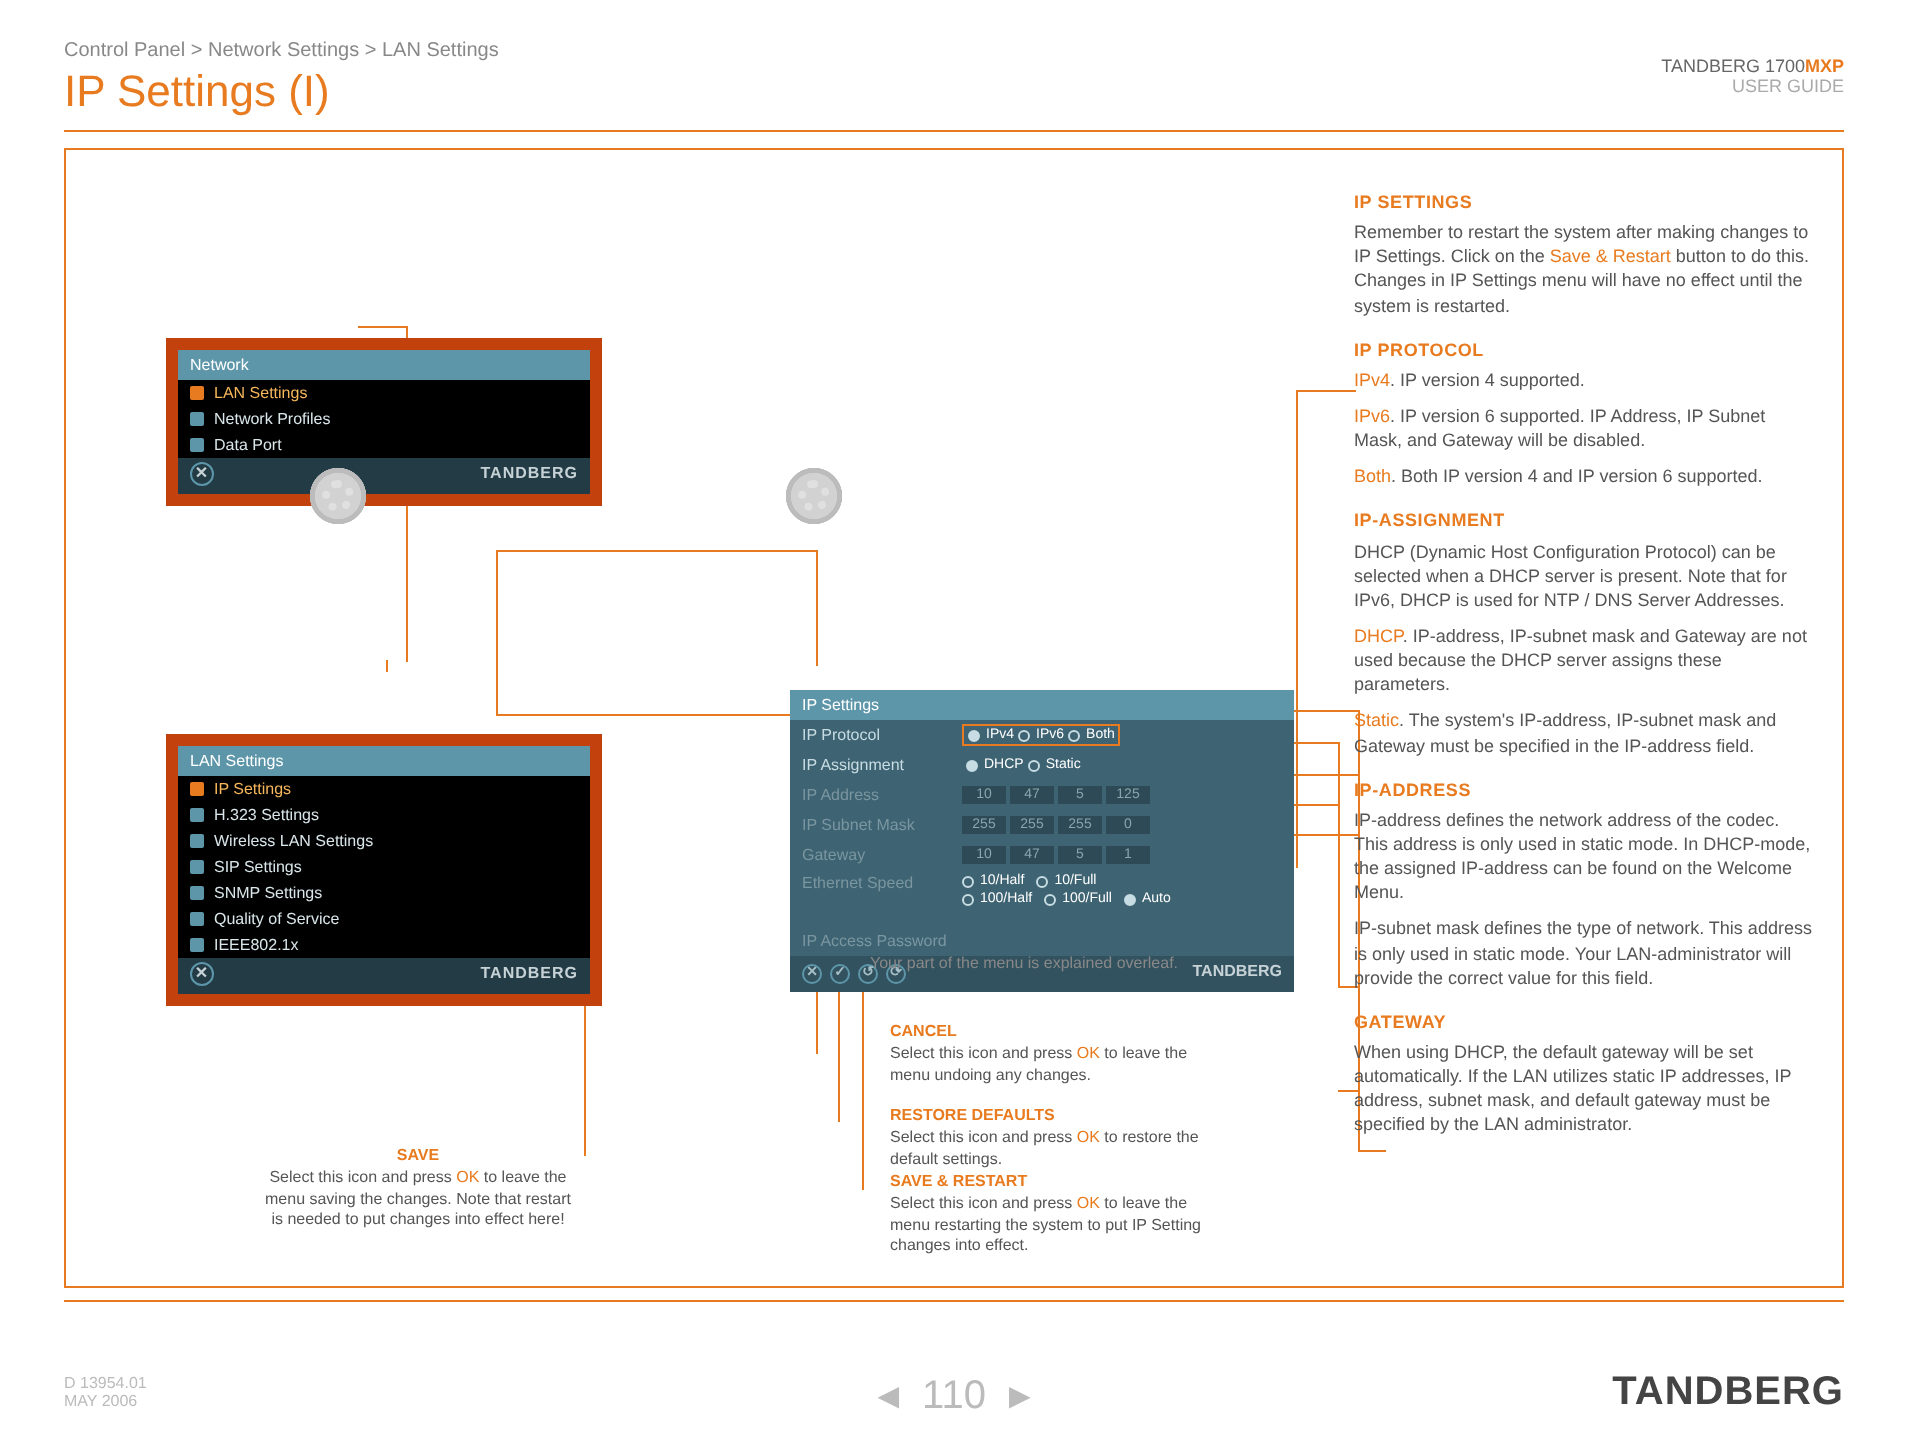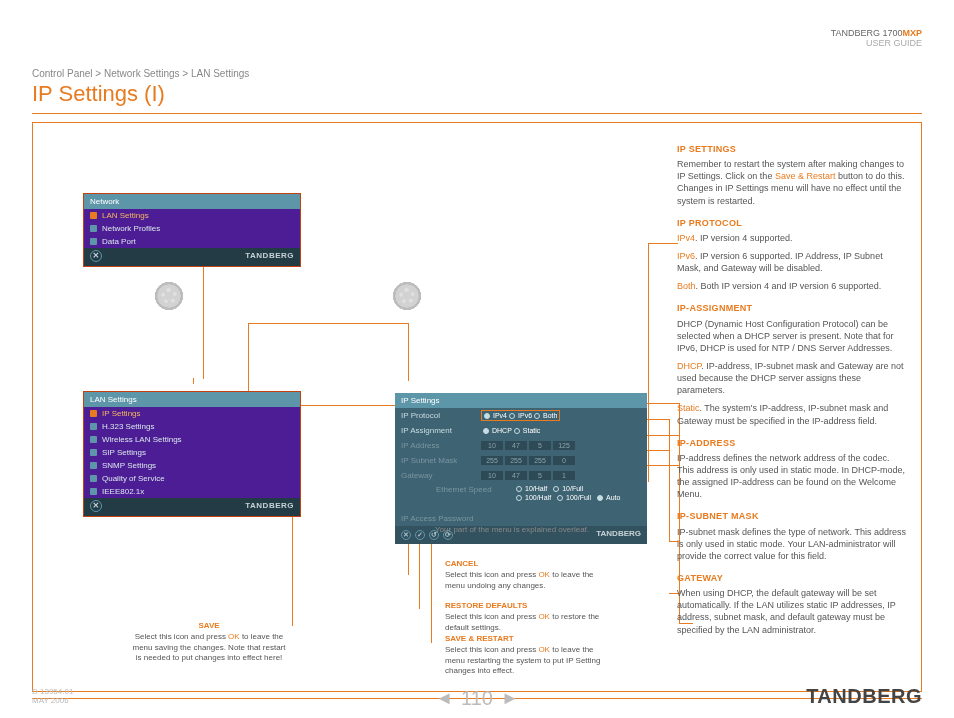--- a/index.html
+++ b/index.html
@@ -1,39 +1,39 @@
 <!DOCTYPE html>
 <html><head>
 <meta charset="utf-8">
 <style>
   * { box-sizing: border-box; margin: 0; padding: 0; }
   body { font-family: Arial, Helvetica, sans-serif; font-size: 9px; color: #333; width: 954px; height: 718px; position: relative; background: #fff; }
   .page { padding: 20px 32px 10px 32px; position: relative; height: 100%; }
-  .breadcrumb { font-size: 10px; color: #888; margin-bottom: 2px; margin-top: 48px; }
+  .breadcrumb { font-size: 10px; color: #888; margin-bottom: 2px; }
   .page-title { font-size: 22px; color: #e87b1f; font-weight: normal; margin-bottom: 6px; }
   .header-right { position:absolute; right:32px; top:28px; text-align:right; font-size:9px; color:#666;}
   .header-right .prod { color:#666; }
   .header-right .mxp { color:#e87b1f; font-weight:bold;}
   .header-right .ug { color:#aaa; }
   hr.orange-rule { border: none; border-top: 1px solid #e87b1f; margin-bottom: 8px; }
   .frame { border:1px solid #e87b1f; position:relative; height:570px; }
   .footer-rule { border:none; border-top:1px solid #e87b1f; margin-top:6px; margin-bottom:4px;}
   .footer-left { font-size:8px; color:#bbb; line-height:1.2; position:absolute; left:32px; bottom:12px;}
   .footer-center { position:absolute; left:50%; transform:translateX(-50%); bottom:8px; font-size:20px; color:#bbb; display:flex; align-items:center; gap:8px;}
   .footer-center .arrow { color:#bbb; font-size:18px; cursor:pointer;}
   .footer-right { position:absolute; right:32px; bottom:10px; font-size:20px; font-weight:bold; letter-spacing:0.5px; color:#444;}
 
   
   .help-col { position:absolute; right:14px; top:10px; width:230px; font-size:9px; line-height:1.35; color:#555;}
   .help-col h6 { color:#e87b1f; font-size:9px; font-weight:bold; margin:10px 0 3px 0; letter-spacing:0.3px;}
   .help-col p { margin-bottom:6px; }
   .help-col .kw { color:#e87b1f; }
   
   
-  .panel { position:absolute; background:#4c1d95; color:#d9e6ea; font-size:8px; border:1px solid #c2410c; }
+  .panel { position:absolute; background:#000000; color:#d9e6ea; font-size:8px; border:6px solid #c2410c;margin-top:24px; }
   .panel .head { background:#5d96a9; color:#fff; padding:3px 6px; font-size:8px; }
   .panel .item { padding:2px 6px 2px 18px; position:relative; cursor:pointer;}
   .panel .item::before { content:""; position:absolute; left:6px; top:3px; width:7px; height:7px; background:#5d96a9; border-radius:1px;}
   .panel .item.selected { color:#f7b75c; }
   .panel .item.selected::before { background:#e87b1f; }
   .panel .bottom { background:#223b45; height:18px; position:relative; text-align:right; color:#c6d2d6; padding:3px 6px; font-size:8px; font-weight:bold; letter-spacing:0.5px;}
   .panel .bottom .xicon { position:absolute; left:6px; top:2px; width:12px; height:12px; border:1px solid #5d96a9; border-radius:50%; color:#c6d2d6; font-size:8px; line-height:10px; text-align:center;}
 
   
   .ippanel { position:absolute; left:362px; top:270px; width:252px; background:#3e6372; font-size:8px; color:#d9e6ea;}
@@ -193,21 +193,21 @@
       <div class="row disabled">
         <div class="label">Gateway</div>
         <div class="octets">
           <span>10</span>
           <span>47</span>
           <span>5</span>
           <span>1</span>
         </div>
       </div>
 
-      <div class="row disabled" style="height:28px; align-items:flex-start; padding-top:2px;margin-left:35px;">
+      <div class="row disabled" style="height:28px; align-items:flex-start; padding-top:2px;">
         <div class="label">Ethernet Speed</div>
         <div style="display:flex; flex-direction:column; gap:2px;">
           <div style="display:flex; gap:6px;">
             <div class="radio">
                 <span class="dot"></span>
                 <span>10/Half</span>
               </div>
             <div class="radio">
                 <span class="dot"></span>
                 <span>10/Full</span>
@@ -274,21 +274,20 @@
       <p><span class="kw">Both</span><span>. Both IP version 4 and IP version 6 supported.</span></p>
 
       <h6>IP-ASSIGNMENT</h6>
       <p>DHCP (Dynamic Host Configuration Protocol) can be selected when a DHCP server is present. Note that for IPv6, DHCP is used for  NTP / DNS Server Addresses.</p>
       <p><span class="kw">DHCP</span><span>. IP-address, IP-subnet mask and Gateway are not used because the DHCP server assigns these parameters.</span></p>
       <p><span class="kw">Static</span><span>. The system's IP-address, IP-subnet mask and Gateway must be specified in the IP-address field.</span></p>
 
       <h6>IP-ADDRESS</h6>
       <p>IP-address defines the network address of the codec. This address is only used in static mode. In DHCP-mode, the assigned IP-address can be found on the Welcome Menu.</p>
 
-      <h6>IP-SUBNET MASK</h6>
       <p>IP-subnet mask defines the type of network. This address is only used in static mode. Your LAN-administrator will provide the correct value for this field.</p>
 
       <h6>GATEWAY</h6>
       <p>When using DHCP, the default gateway will be set automatically. If the LAN utilizes static IP addresses, IP address, subnet mask, and default gateway must be specified by the LAN administrator.</p>
     </div>
 
   </div>
 
   <hr class="footer-rule">
   <div class="footer-left">

